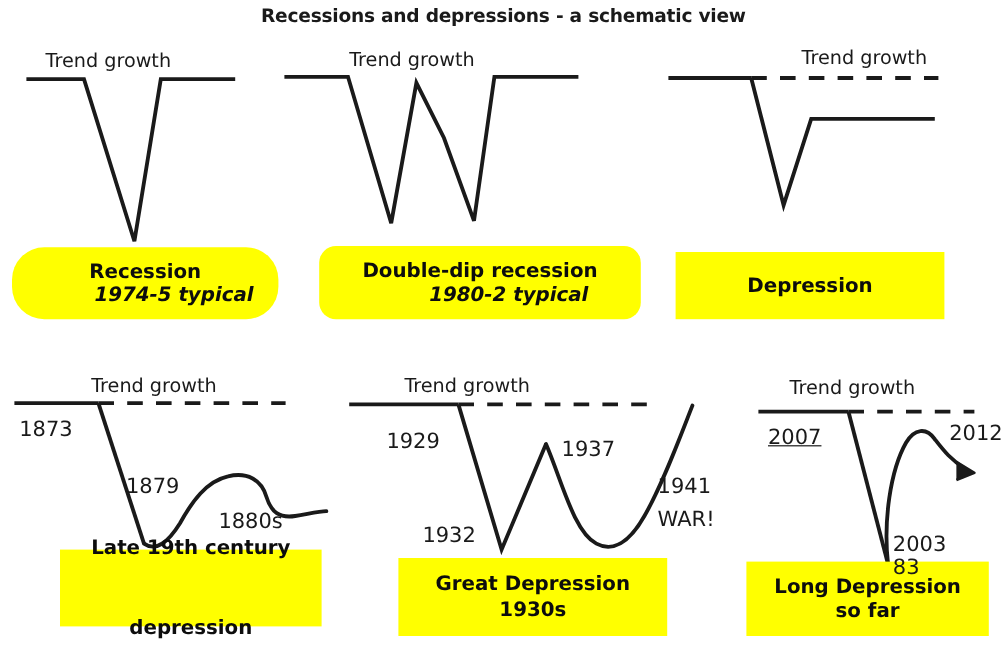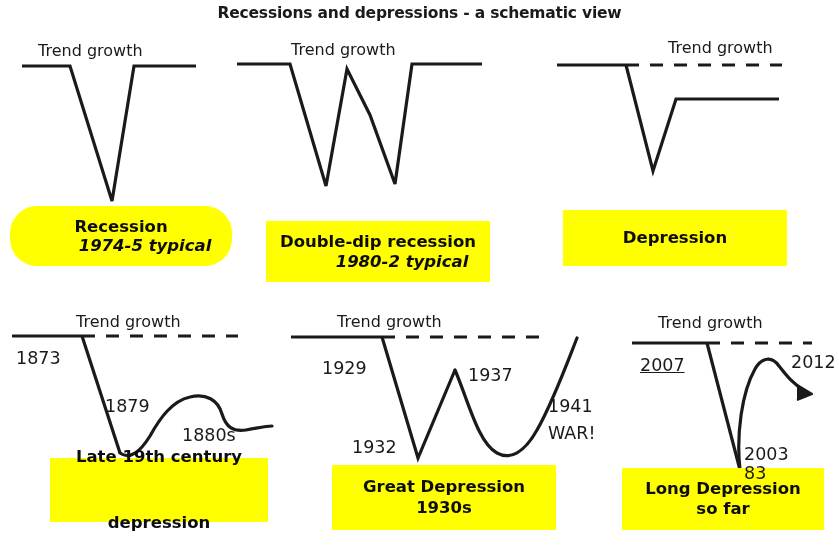--- a/index.html
+++ b/index.html
@@ -157,21 +157,21 @@
 <div class="year-label" style="left:640px; top:355px;text-decoration:underline;">2007</div>
 <div class="year-label" style="left:775px; top:352px;margin-left:16px;">2012</div>
 <div class="year-label" style="left:744px; top:444px;">2003</div>
 <div class="overlap-text" style="left:744px; top:463px;">83</div>
 
 <div class="callout" style="left:10px; top:206px; width:222px; height:60px;border-radius:27px;">
   <div class="cap-main">Recession</div>
   <div class="cap-sub">1974-5 typical</div>
 </div>
 
-<div class="callout" style="left:266px; top:221px; width:224px; height:61px;">
+<div class="callout" style="left:266px; top:205px; width:268px; height:61px;border-radius:14px;">
   <div class="cap-main">Double-dip recession</div>
   <div class="cap-sub">1980-2 typical</div>
 </div>
 
 <div class="callout" style="left:563px; top:210px; width:224px; height:56px;">
   <div class="cap-main">Depression</div>
 </div>
 
 <div class="callout two-line-wrap" style="left:50px; top:458px; width:218px; height:64px;gap:45px;">
   <div class="cap-main">Late 19th century</div>

